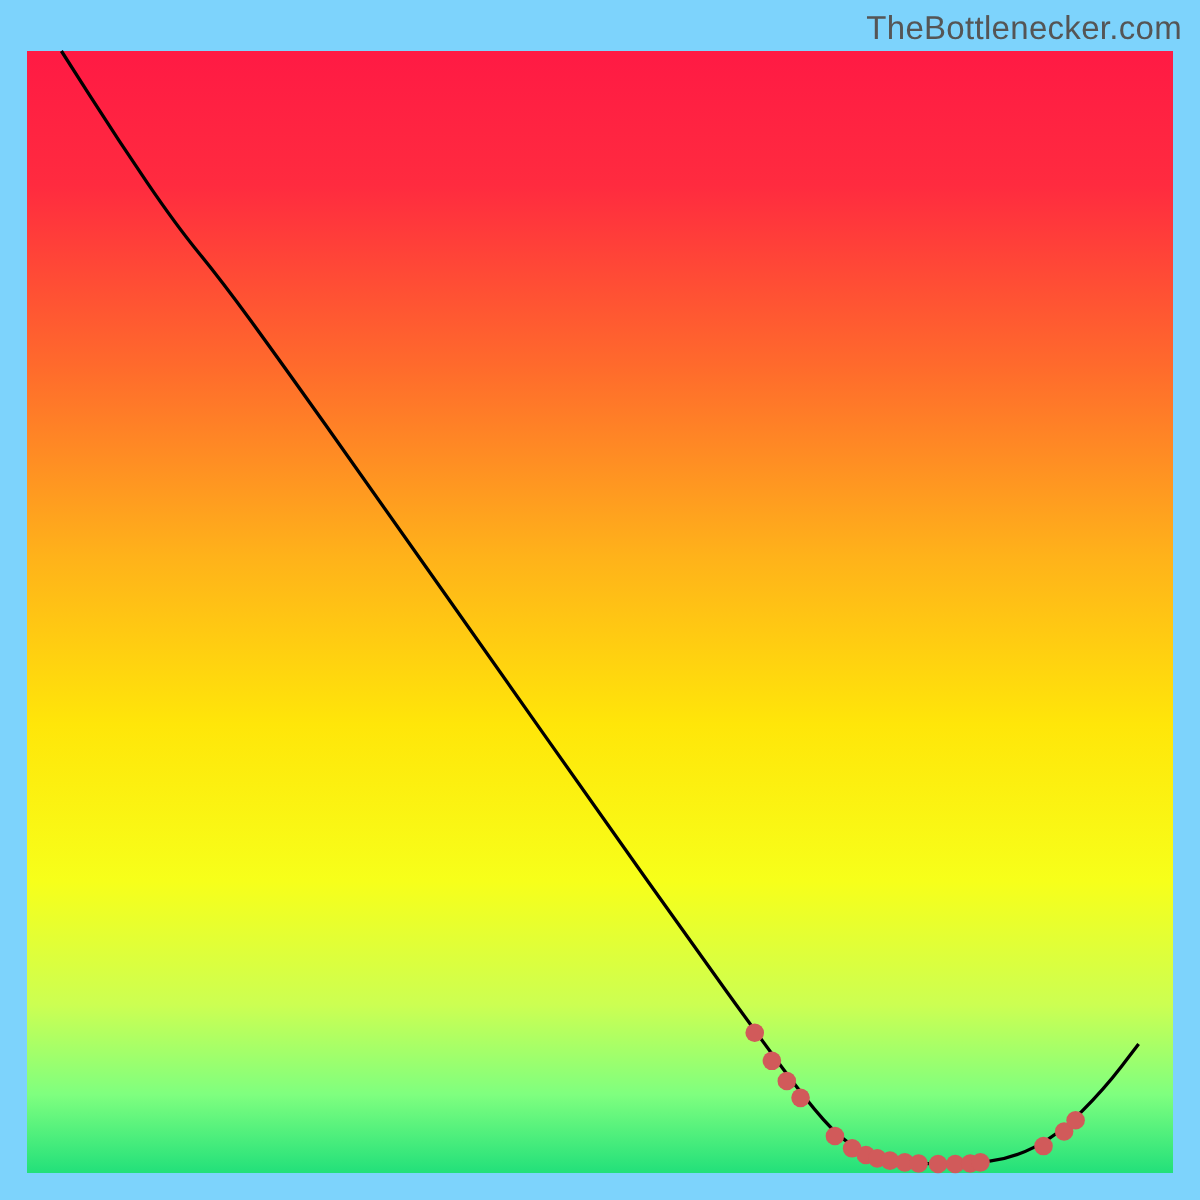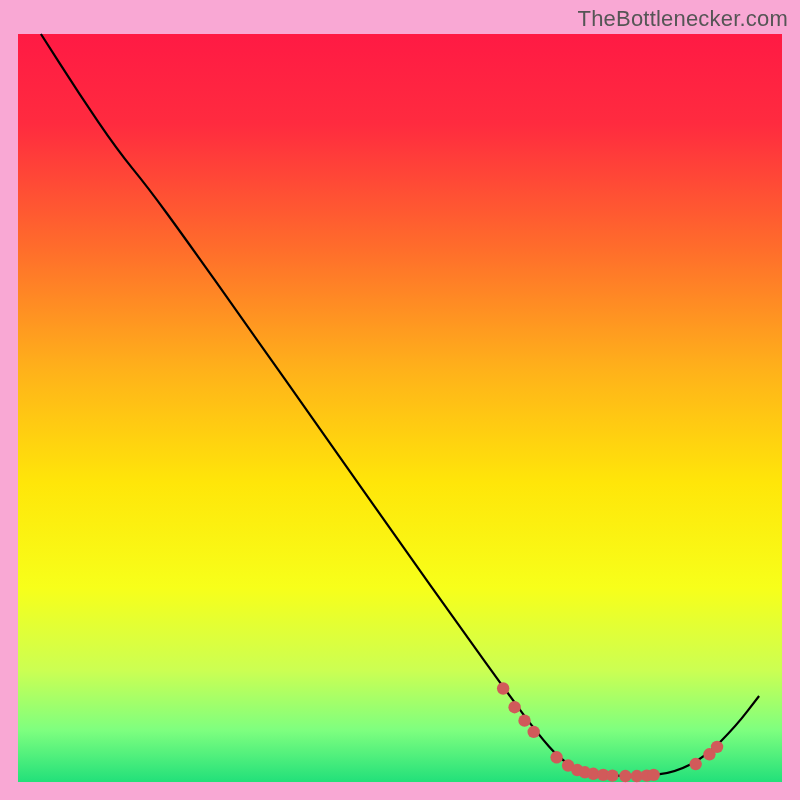--- a/index.html
+++ b/index.html
@@ -8,21 +8,21 @@
     width: 800px;
     height: 800px;
     background: #000;
     overflow: hidden;
     font-family: Arial, Helvetica, sans-serif;
   }
   .wrap {
     position: relative;
     width: 800px;
     height: 800px;
-    background: #f9a8d4;
+    background: #7dd3fc;
   }
   .watermark {
     position: absolute;
     top: 6px;
     right: 12px;
     color: #555;
     font-size: 22px;
     font-weight: 500;
     letter-spacing: 0.2px;
     user-select: none;

